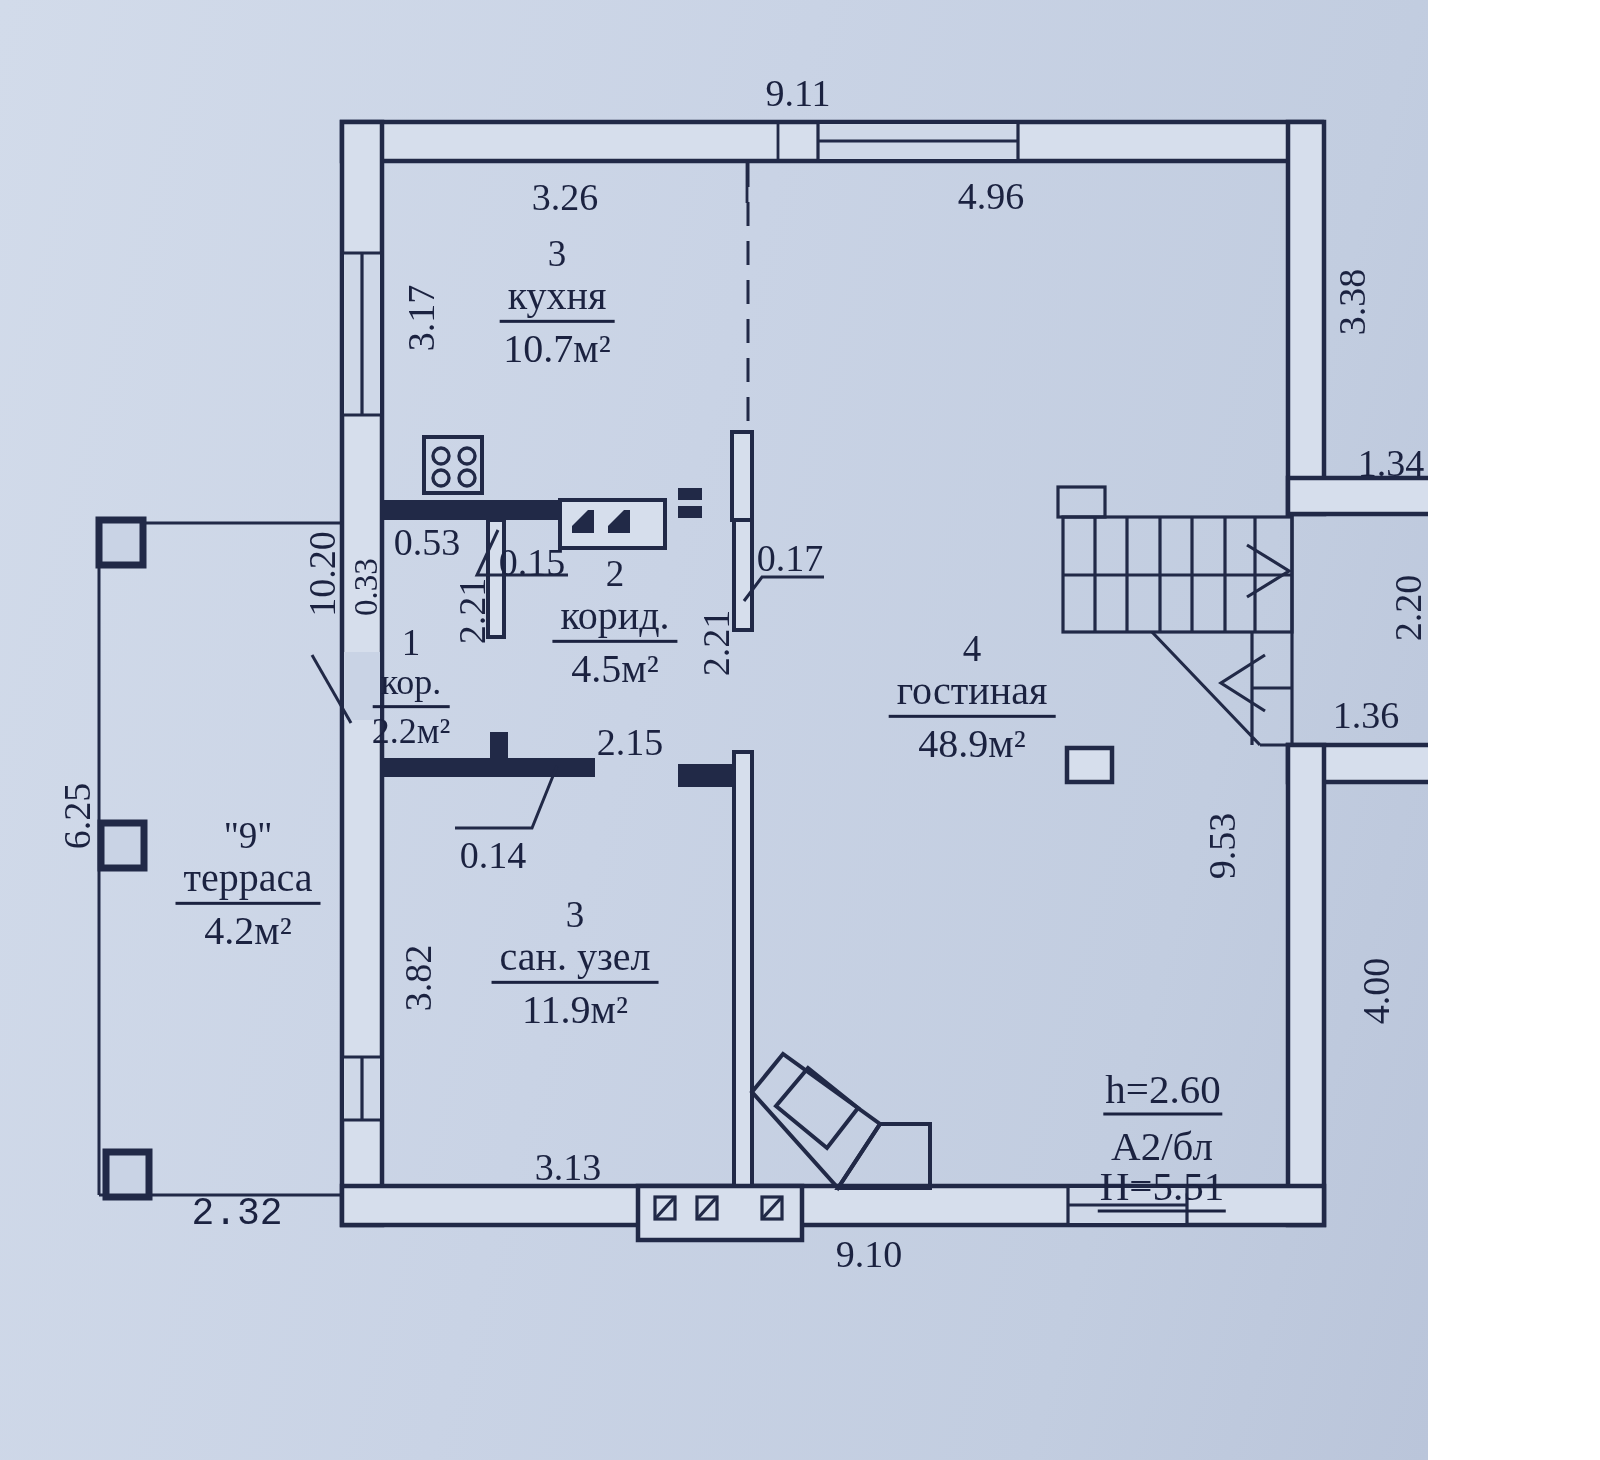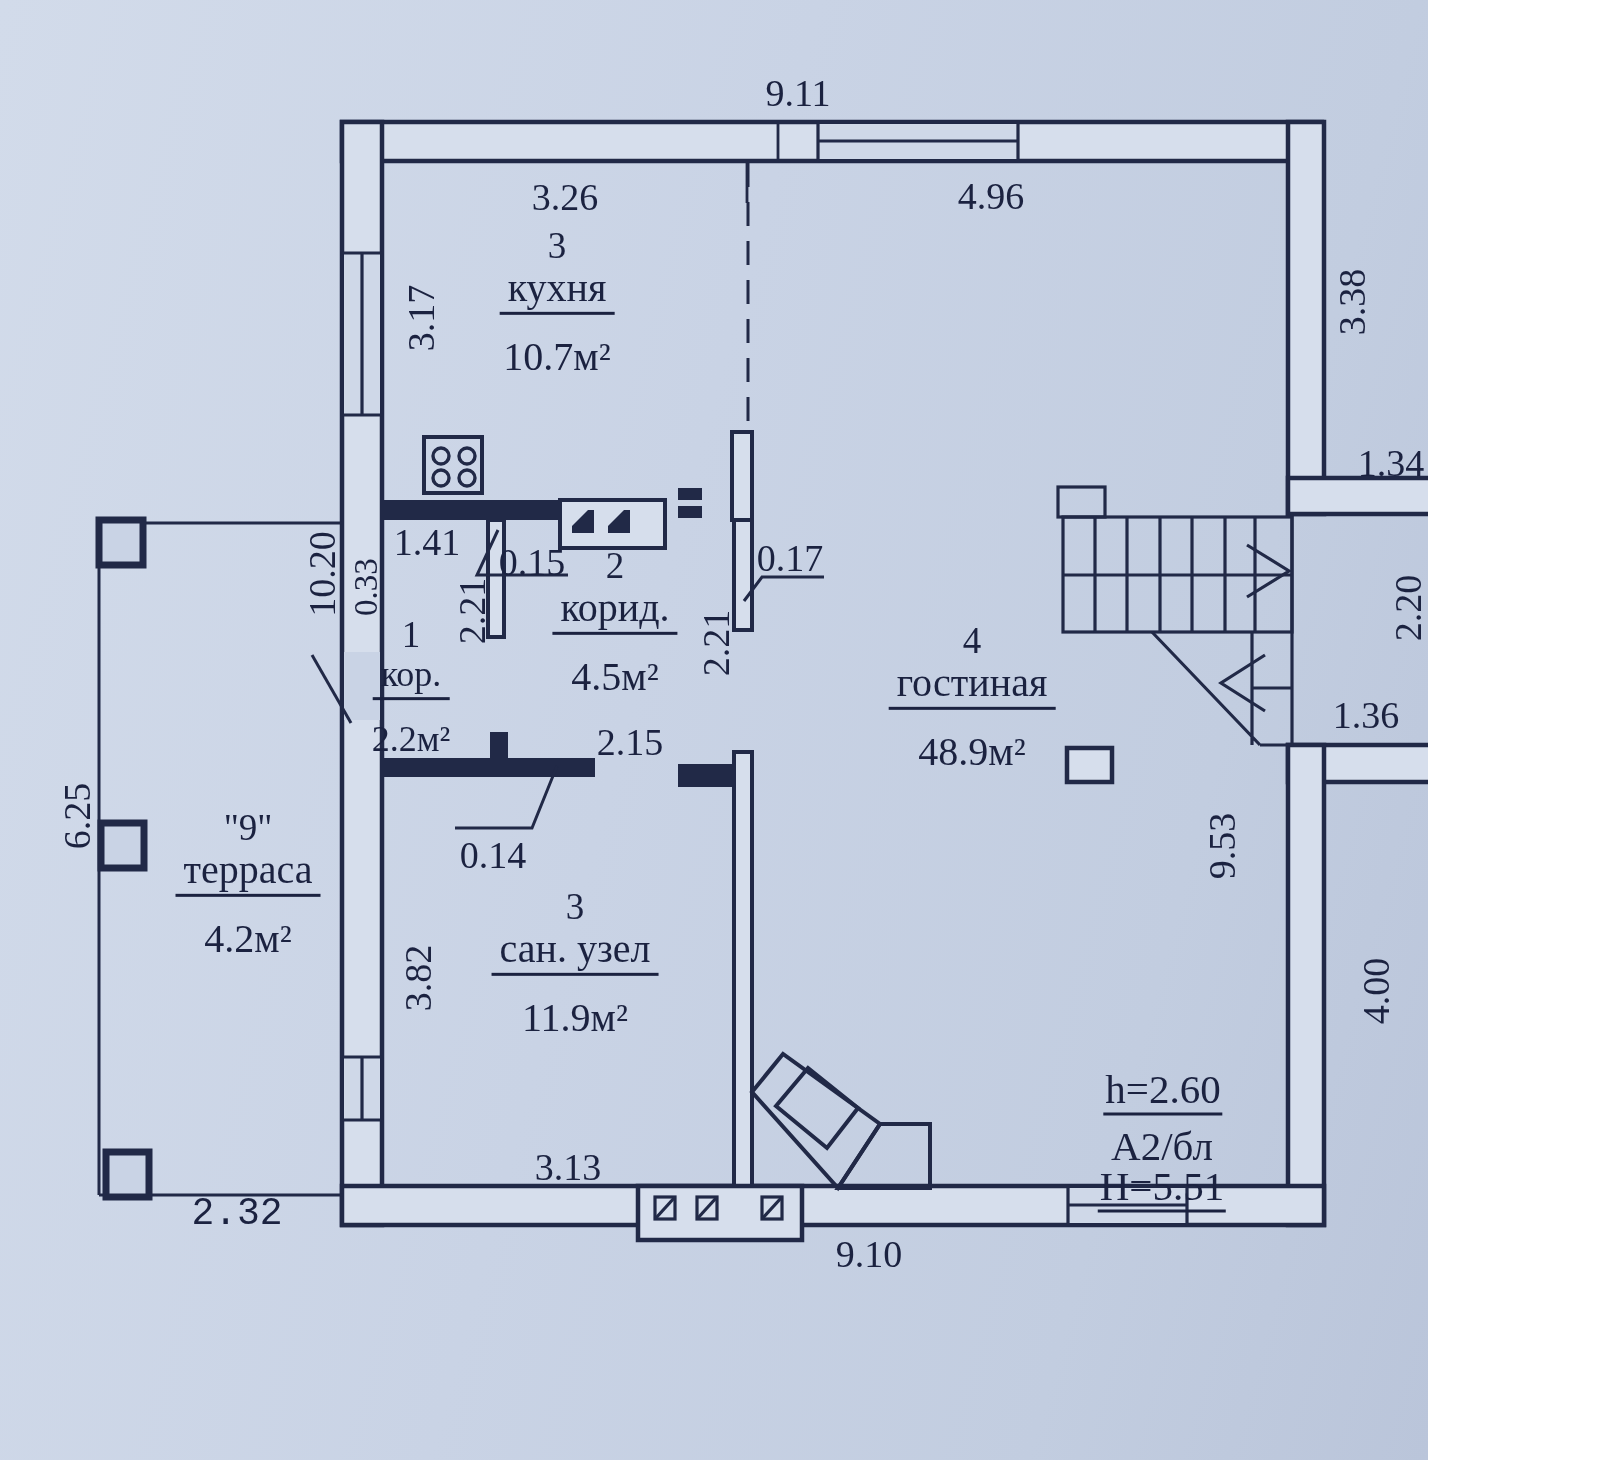--- a/index.html
+++ b/index.html
@@ -14,21 +14,21 @@
   .plan svg{position:absolute;left:0;top:0;}
   .lbl{position:absolute;white-space:nowrap;line-height:1;}
   .dim{font-size:38px;transform:translate(-50%,-50%);}
   .dim.vert{transform:translate(-50%,-50%) rotate(-90deg);}
   .room{
     position:absolute;display:flex;flex-direction:column;align-items:center;
     transform:translate(-50%,-50%);font-size:40px;line-height:1.08;text-align:center;
   }
   .room .rnum{font-size:37px;}
   .room .rname{border-bottom:3px solid #1b2240;padding:0 8px 3px;}
-  .room .rarea{padding-top:20px;}
+  .room .rarea{padding-top:4px;}
   .note{font-size:41px;transform:translate(-50%,-50%);}
   .note.ul{border-bottom:3px solid #1b2240;padding:0 2px 3px;}
 </style>
 </head>
 <body>
 
 <div class="plan">
 
   <svg width="1600" height="1460" viewBox="0 0 1600 1460">
 
@@ -151,21 +151,21 @@
   </svg>
 
   <div class="lbl dim" style="left:798px;top:93px;">9.11</div>
   <div class="lbl dim" style="left:565px;top:197px;">3.26</div>
   <div class="lbl dim" style="left:991px;top:196px;">4.96</div>
   <div class="lbl dim vert" style="left:1352px;top:302px;">3.38</div>
   <div class="lbl dim" style="left:1391px;top:463px;">1.34</div>
   <div class="lbl dim vert" style="left:421px;top:318px;">3.17</div>
   <div class="lbl dim vert" style="left:322px;top:574px;">10.20</div>
   <div class="lbl dim vert" style="left:366px;top:587px;font-size:33px;">0.33</div>
-  <div class="lbl dim" style="left:427px;top:542px;">1.41</div>
+  <div class="lbl dim" style="left:427px;top:542px;">0.53</div>
   <div class="lbl dim" style="left:532px;top:562px;">0.15</div>
   <div class="lbl dim vert" style="left:472px;top:611px;">2.21</div>
   <div class="lbl dim" style="left:790px;top:558px;">0.17</div>
   <div class="lbl dim vert" style="left:716px;top:643px;">2.21</div>
   <div class="lbl dim vert" style="left:1408px;top:608px;">2.20</div>
   <div class="lbl dim vert" style="left:1511px;top:606px;">2.82</div>
   <div class="lbl dim" style="left:1366px;top:715px;">1.36</div>
   <div class="lbl dim vert" style="left:1222px;top:846px;">9.53</div>
   <div class="lbl dim" style="left:630px;top:742px;text-align:center;">2.15</div>
   <div class="lbl dim" style="left:493px;top:855px;">0.14</div>

